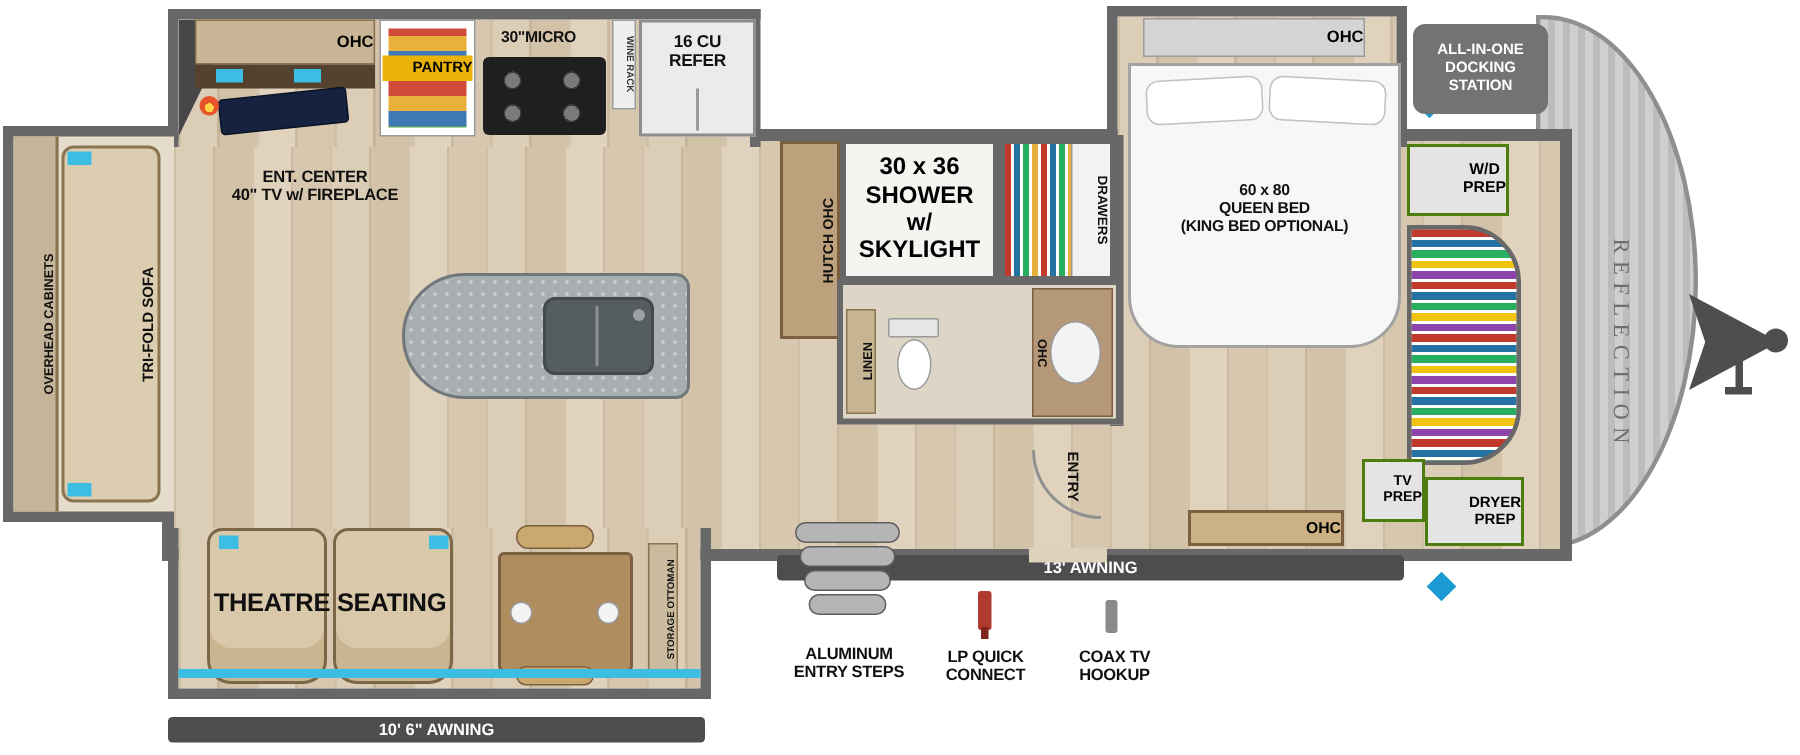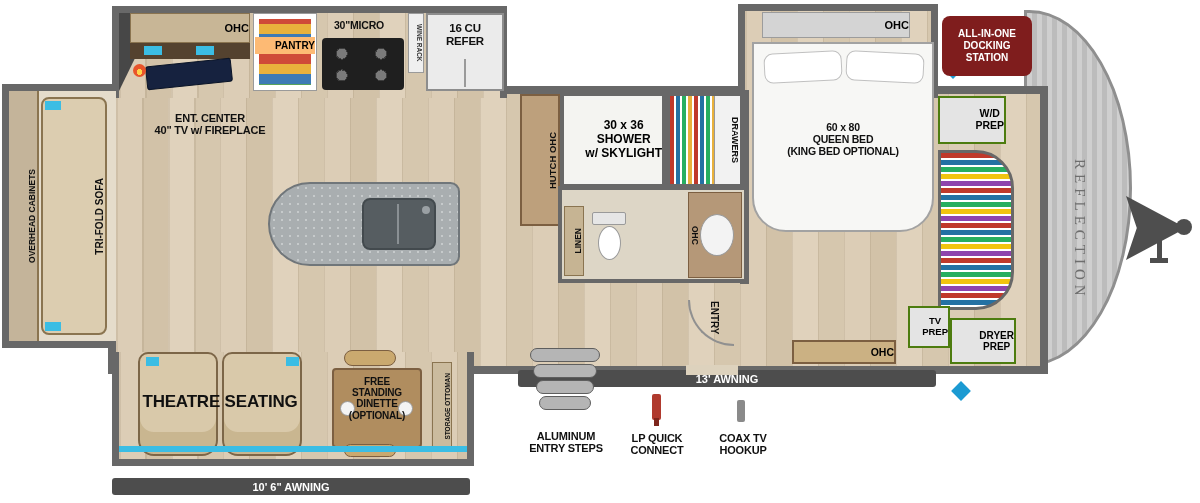--- a/index.html
+++ b/index.html
@@ -10,21 +10,21 @@
   .lbl{position:absolute;font-weight:700;color:#101010;text-align:center;white-space:pre-line;line-height:1.12;z-index:5;letter-spacing:-0.2px}
   .vl{writing-mode:vertical-rl;transform:rotate(180deg);white-space:nowrap;font-weight:700;color:#101010}
   .vld{writing-mode:vertical-rl;white-space:nowrap;font-weight:700;color:#101010}
   .floor{background:
     repeating-linear-gradient(90deg, rgba(90,70,40,.10) 0 1.5px, rgba(0,0,0,0) 1.5px 26px),
     repeating-linear-gradient(90deg,#dccdb6 0 26px,#d2c2a8 26px 52px,#e0d2bc 52px 78px,#d6c7ae 78px 104px)}
   .wallbox{border:8px solid #686868}
   .slide{border:7px solid #686868;z-index:2;position:absolute}
   .furn{position:absolute;z-index:3}
   .cyan{position:absolute;z-index:4;background:#3bbde4}
-  .callout{position:absolute;z-index:6;background:#7f1d1d;border-radius:8px;color:#fff;font-weight:700;text-align:center;white-space:pre-line;display:flex;align-items:center;justify-content:center;line-height:1.18}
+  .callout{position:absolute;z-index:6;background:#737373;border-radius:8px;color:#fff;font-weight:700;text-align:center;white-space:pre-line;display:flex;align-items:center;justify-content:center;line-height:1.18}
   .diamond{position:absolute;z-index:5;width:14px;height:14px;background:#1b9ad2;transform:rotate(45deg)}
   .prepbox{background:#e4e4e4;border:2px solid #4d7c0f}
   .woodcab{background:#cbb183;border:2px solid #7c5f41}
   .cap-stripes{background:repeating-linear-gradient(90deg,#cfcfcf 0 5px,#bcbcbc 5px 10px)}
   .awning{background:#4d4d4d;border-radius:3px;color:#fff;font-weight:700;display:flex;align-items:center;justify-content:center;z-index:2;position:absolute}
   .step{position:absolute;z-index:3;background:#b5b5b5;border:1px solid #5e5e5e;border-radius:7px}
 </style>
 </head>
 <body>
 
@@ -51,21 +51,21 @@
   </div>
   <div class="furn" style="left:130px;top:43px;width:120px;height:16px;background:#54422f"></div>
   <div class="cyan" style="left:144px;top:46px;width:18px;height:9px"></div>
   <div class="cyan" style="left:196px;top:46px;width:18px;height:9px"></div>
   <div class="furn" style="left:146px;top:62px;width:86px;height:24px;background:#16223f;border:1px solid #0a1427;border-radius:3px;transform:rotate(-6deg)"></div>
   <div class="furn" style="left:133px;top:64px;width:13px;height:13px;border-radius:50%;background:radial-gradient(circle at 50% 60%,#ffd24a 0 3px,#e8542a 3px 7px)"></div>
   <div class="lbl" style="left:126px;top:112px;width:168px;font-size:11px">ENT. CENTER
 40" TV w/ FIREPLACE</div>
 
   <div class="furn" style="left:253px;top:13px;width:64px;height:78px;border:1px solid #9a9a9a;box-shadow:inset 0 0 0 5px #fff;background:repeating-linear-gradient(180deg,#cf4a38 0 10px,#e9b13c 10px 20px,#3d7ab5 20px 30px,#58a35a 30px 40px)"></div>
-  <div class="furn f" style="left:255px;top:37px;width:60px;height:17px;background:#fdba74">
+  <div class="furn f" style="left:255px;top:37px;width:60px;height:17px;background:#eab308">
     <span style="font-weight:700;font-size:10px">PANTRY</span>
   </div>
 
   <div class="lbl" style="left:316px;top:20px;width:86px;font-size:10.5px">30"MICRO</div>
   <div class="furn" style="left:322px;top:38px;width:82px;height:52px;background:#1f1f1f;border-radius:4px;background-image:
        radial-gradient(circle at 24% 30%,#7a7a7a 0 5px,#3c3c3c 5px 6px,rgba(0,0,0,0) 6px),
        radial-gradient(circle at 72% 30%,#7a7a7a 0 5px,#3c3c3c 5px 6px,rgba(0,0,0,0) 6px),
        radial-gradient(circle at 24% 72%,#7a7a7a 0 5px,#3c3c3c 5px 6px,rgba(0,0,0,0) 6px),
        radial-gradient(circle at 72% 72%,#7a7a7a 0 5px,#3c3c3c 5px 6px,rgba(0,0,0,0) 6px)"></div>
 
@@ -92,21 +92,21 @@
   <div class="furn" style="left:362px;top:198px;width:74px;height:52px;background:#565d61;border:2px solid #434a4e;border-radius:8px">
     <div class="abs" style="left:33px;top:4px;width:2px;height:40px;background:#8a9094"></div>
     <div class="abs" style="left:58px;top:6px;width:8px;height:8px;border-radius:50%;background:#9aa0a4"></div>
   </div>
 
   <div class="furn f" style="left:520px;top:94px;width:40px;height:132px;background:#bda07c;border:2px solid #7c5f41">
     <span class="vl" style="font-size:9.5px">HUTCH OHC</span>
   </div>
 
   <div class="furn f" style="left:560px;top:92px;width:106px;height:96px;background:#f4f4f1;border:4px solid #686868">
-    <span style="font-weight:700;font-size:12px;text-align:center;white-space:pre-line;line-height:1.15">30 x 36
+    <span style="font-weight:700;font-size:16px;text-align:center;white-space:pre-line;line-height:1.15">30 x 36
 SHOWER
 w/ SKYLIGHT</span>
   </div>
 
   <div class="furn" style="left:666px;top:92px;width:78px;height:96px;border:4px solid #686868;background:repeating-linear-gradient(90deg,#c0392b 0 4px,#fff 4px 6px,#2471a3 6px 10px,#fff 10px 12px,#27ae60 12px 16px,#fff 16px 18px,#e9b13c 18px 22px,#fff 22px 24px)"></div>
   <div class="furn f" style="left:714px;top:96px;width:26px;height:88px;background:#f2f2f2;border-left:1px solid #999">
     <span class="vld" style="font-size:9px">DRAWERS</span>
   </div>
 
   <div class="furn" style="left:740px;top:90px;width:9px;height:194px;background:#686868"></div>
@@ -161,24 +161,20 @@
   <div class="cyan" style="left:146px;top:357px;width:13px;height:9px"></div>
   <div class="cyan" style="left:286px;top:357px;width:13px;height:9px"></div>
   <div class="lbl" style="left:136px;top:392px;width:168px;font-size:17px">THEATRE SEATING</div>
 
   <div class="furn" style="left:344px;top:350px;width:52px;height:16px;background:#caa96f;border:1px solid #7c5f41;border-radius:8px"></div>
   <div class="furn" style="left:332px;top:368px;width:90px;height:80px;background:#b08d5f;border:2px solid #7c5f41;border-radius:4px">
     <div class="abs" style="left:6px;top:31px;width:15px;height:15px;background:#f4f4f4;border:1px solid #999;border-radius:50%"></div>
     <div class="abs" style="left:64px;top:31px;width:15px;height:15px;background:#f4f4f4;border:1px solid #999;border-radius:50%"></div>
   </div>
   <div class="furn" style="left:344px;top:444px;width:52px;height:13px;background:#caa96f;border:1px solid #7c5f41;border-radius:8px"></div>
-  <div class="lbl" style="left:324px;top:376px;width:106px;font-size:10px">FREE
-STANDING
-DINETTE
-(OPTIONAL)</div>
 
   <div class="furn f" style="left:432px;top:362px;width:20px;height:88px;background:#cbbb9e;border:1px solid #8a7450">
     <span class="vl" style="font-size:6.5px">STORAGE OTTOMAN</span>
   </div>
   <div class="cyan" style="left:119px;top:446px;width:348px;height:6px"></div>
 
   <div class="awning" style="left:518px;top:370px;width:418px;height:17px">
     <span style="font-size:11px">13' AWNING</span>
   </div>
 

